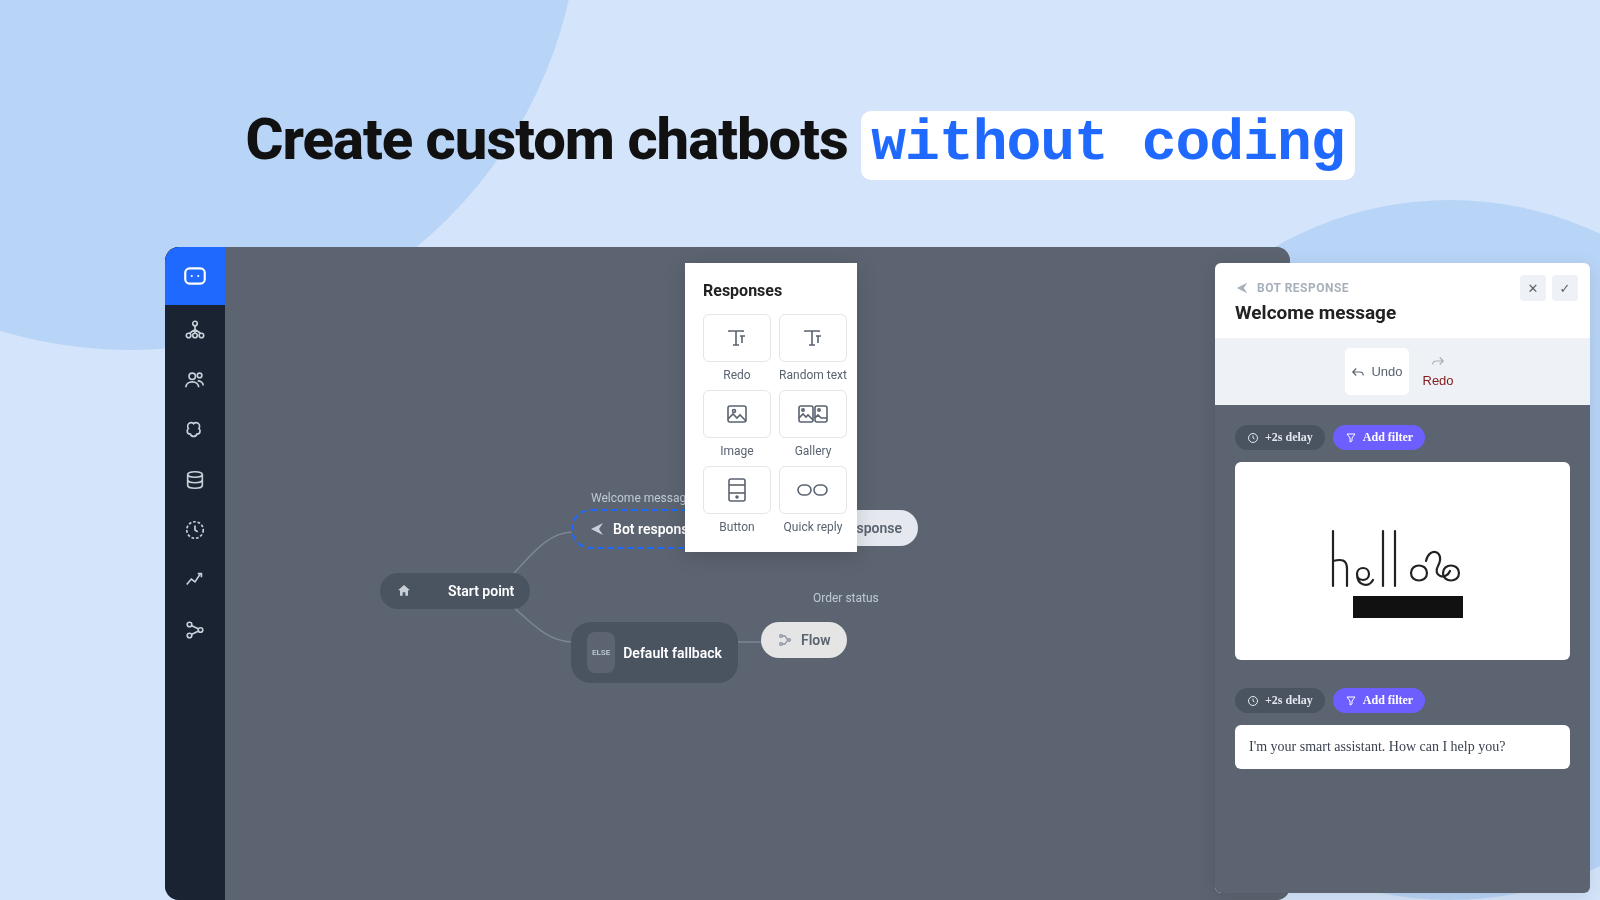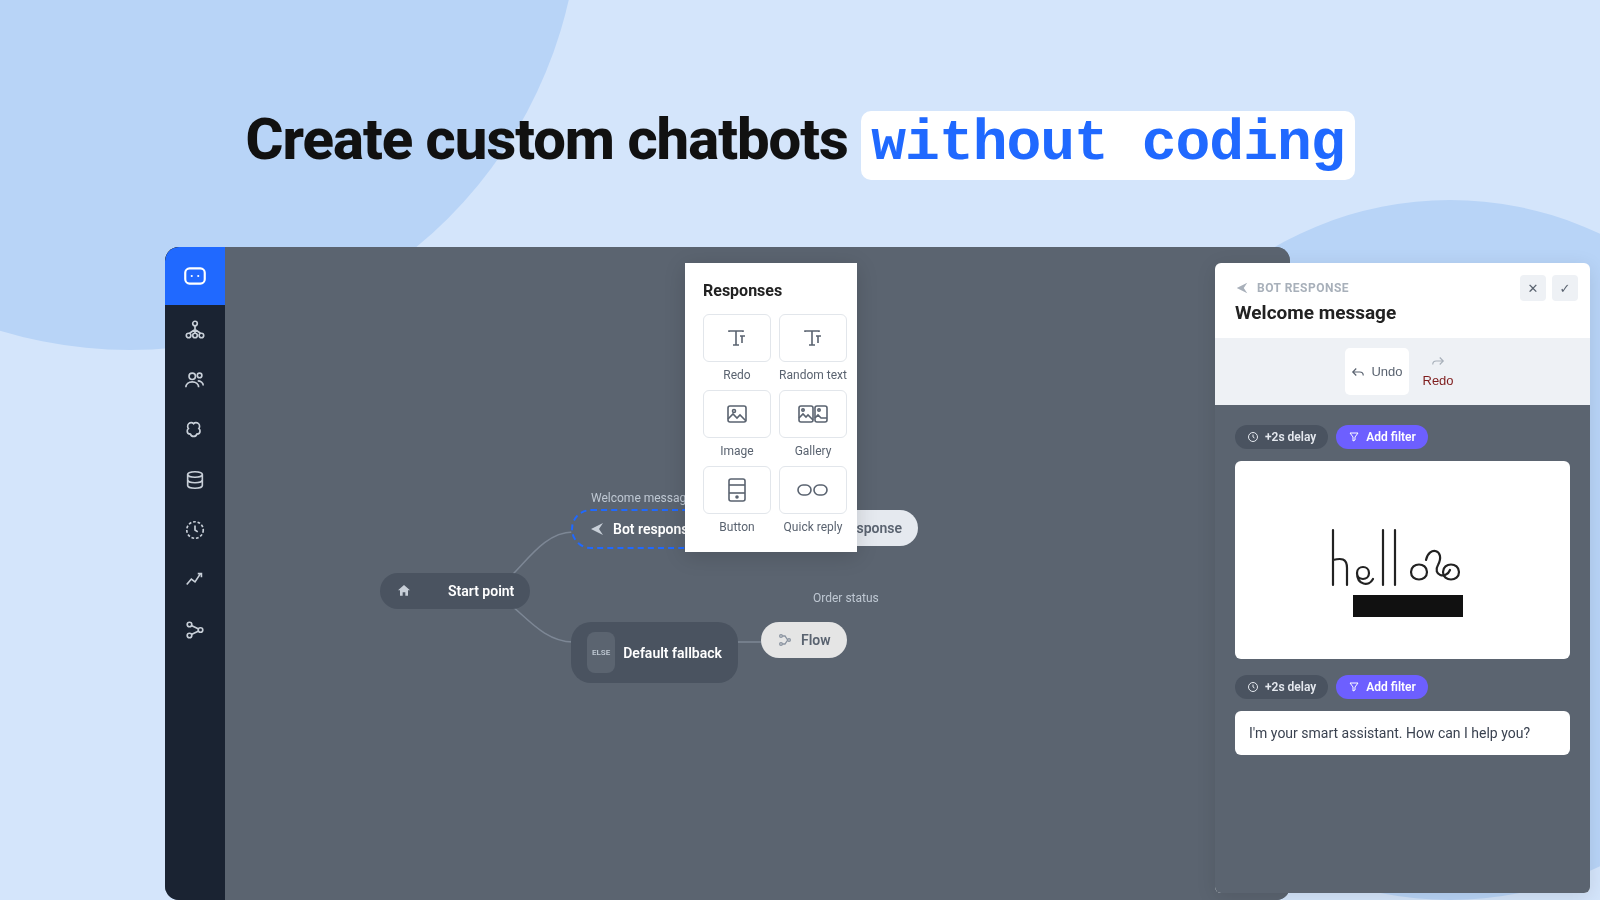--- a/index.html
+++ b/index.html
@@ -204,36 +204,37 @@
   color: #5a6370;
   display: flex; align-items: center; gap: 6px;
   cursor: pointer;
 }
 .tool-btn.disabled { background: transparent; color: #7f1d1d; flex-direction: column; }
 .panel-body {
   flex: 1;
   background: #5b6470;
   padding: 20px;
   overflow: auto;
+  font-family: Liberation Serif, serif;
 }
 .pill-row { display: flex; gap: 8px; margin-bottom: 12px; }
 .pill {
   display: flex; align-items: center; gap: 6px;
   padding: 5px 12px;
   border-radius: 14px;
   font-size: 12px; font-weight: 600;
   cursor: pointer;
 }
 .pill-delay { background: #4a5360; color: #e5e9ef; }
 .pill-filter { background: #6d5fff; color: #fff; }
 .card {
   background: #fff;
   border-radius: 6px;
   padding: 14px;
-  margin-bottom: 16px;
+  margin-bottom: 28px;
 }
 .hello-img {
   width: 100%; height: 170px;
   display: flex; align-items: center; justify-content: center;
   flex-direction: column;
 }
 .text-msg { color: #3a4250; font-size: 14px; }
 </style>
 </head>
 <body>

